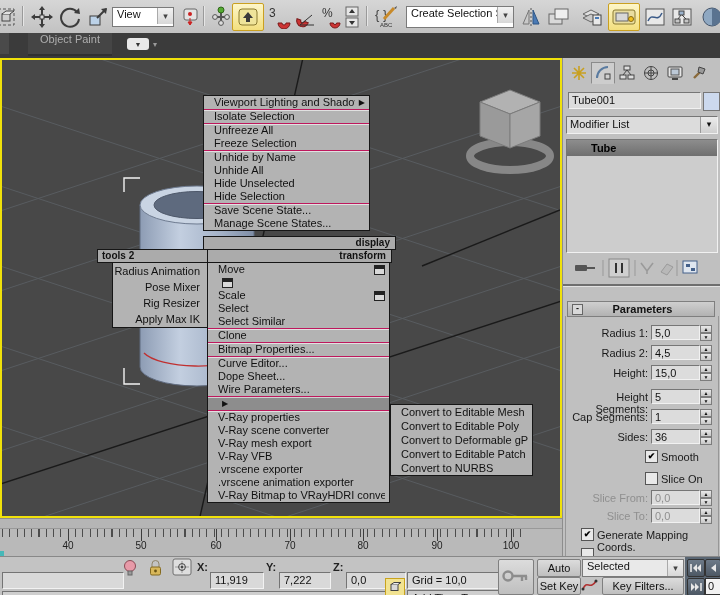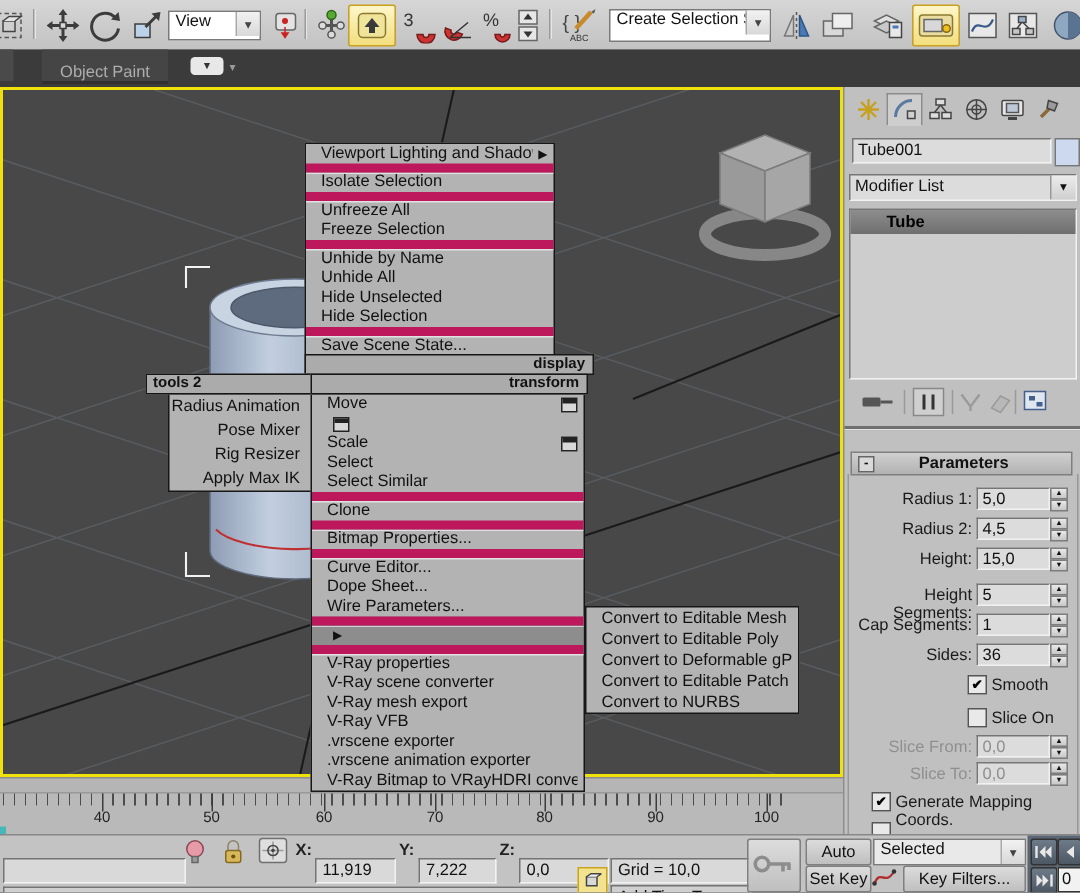--- a/index.html
+++ b/index.html
@@ -13,31 +13,31 @@
   .tbtn{position:absolute;top:3px;height:26px;width:26px;display:flex;align-items:center;justify-content:center;border:1px solid transparent;border-radius:2px;}
   .tbtn.active{background:linear-gradient(#fdf6c9,#f3df7e);border:1px solid #caa021;}
   .tsep{position:absolute;top:6px;width:1px;height:20px;background:#9a9a9a;border-right:1px solid #e6e6e6;}
   .combo{position:absolute;background:#fff;border:1px solid #7a7a7a;display:flex;align-items:flex-start;}
   .combo .cv{flex:1;padding:0 4px;white-space:nowrap;overflow:hidden;}
   .combo .ca{width:15px;text-align:center;color:#444;border-left:1px solid #aaa;background:linear-gradient(#f2f2f2,#d8d8d8);font-size:9px;line-height:16px;}
   
   #ribbon{left:0;top:33px;width:720px;height:25px;background:#3b3b3b;border-bottom:1px solid #2a2a2a;}
   #ribbon .stub{position:absolute;left:0;top:0;width:9px;height:21px;background:#4a4a4a;}
   #op-tab{position:absolute;left:28px;top:0;width:84px;height:21px;background:#454545;color:#adadad;
-          display:flex;align-items:flex-end;justify-content:center;border-bottom:2px solid #303030;}
+          display:flex;align-items:flex-start;justify-content:center;border-bottom:2px solid #303030;}
   #ribbon-dd{position:absolute;left:127px;top:5px;width:22px;height:12px;background:#e8e8e8;border-radius:3px;
              display:flex;align-items:center;justify-content:center;font-size:7px;color:#333;}
   #ribbon-caret{position:absolute;left:153px;top:7px;color:#9a9a9a;font-size:8px;}
   
   #viewport{left:0;top:58px;width:558px;height:456px;border:2px solid #f0e10a;background:#484848;}
   
   .menu{position:absolute;background:#b3b3b3;border:1px solid #161616;z-index:50;}
   .mi{height:13px;line-height:13px;padding:0 4px 0 10px;white-space:nowrap;display:flex;align-items:center;}
   .mi .lbl{flex:1;overflow:hidden;}
-  .mi.sep{border-top:6px solid #be185d;box-shadow:inset 0 1px 0 rgba(255,255,255,.6);}
+  .mi.sep{border-top:1px solid #be185d;box-shadow:inset 0 1px 0 rgba(255,255,255,.6);}
   .mi.hl{background:#8d8d8d;}
   .mi .arrow{font-size:8px;margin-left:4px;color:#111;}
   .setbox{width:9px;height:8px;border:1px solid #222;background:#d8d8d8;position:relative;margin-left:4px;}
   .setbox::after{content:"";position:absolute;left:0;top:0;right:0;height:3px;background:#222;}
   .quad-title{position:absolute;background:#ababab;border:1px solid #161616;font-weight:bold;font-size:10px;line-height:11px;z-index:51;}
   .tools2 .mi{justify-content:flex-end;padding:0 8px 0 4px;height:16px;line-height:16px;}
   
   #panel{left:562px;top:58px;width:158px;height:498px;background:#c0c0c0;border-left:1px solid #8d8d8d;}
   .ptab{position:absolute;top:4px;width:22px;height:20px;display:flex;align-items:center;justify-content:center;border:1px solid transparent;}
   .ptab.on{background:#cdcdcd;border:1px solid #8b8b8b;border-bottom-color:#cdcdcd;}

